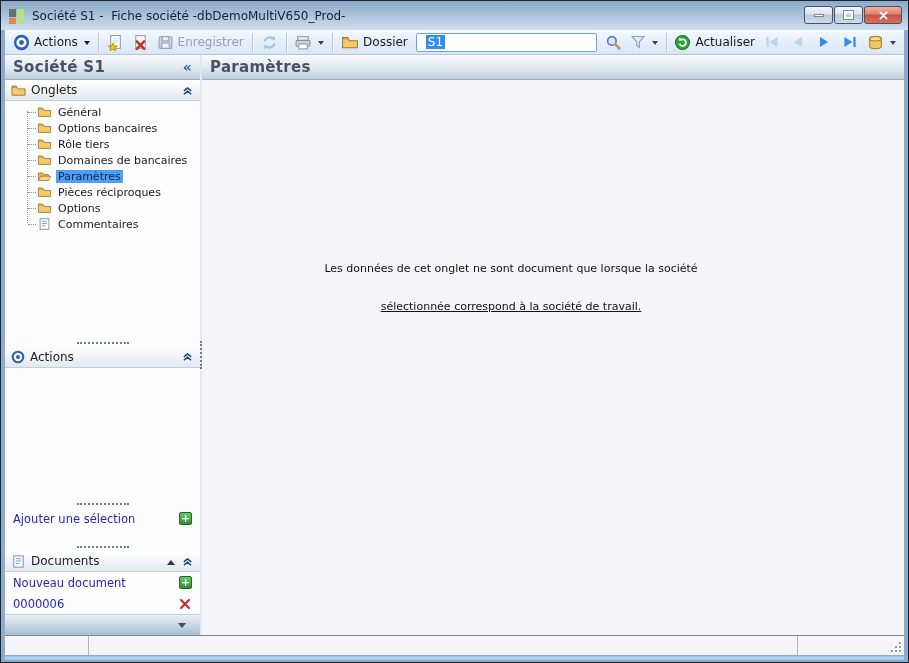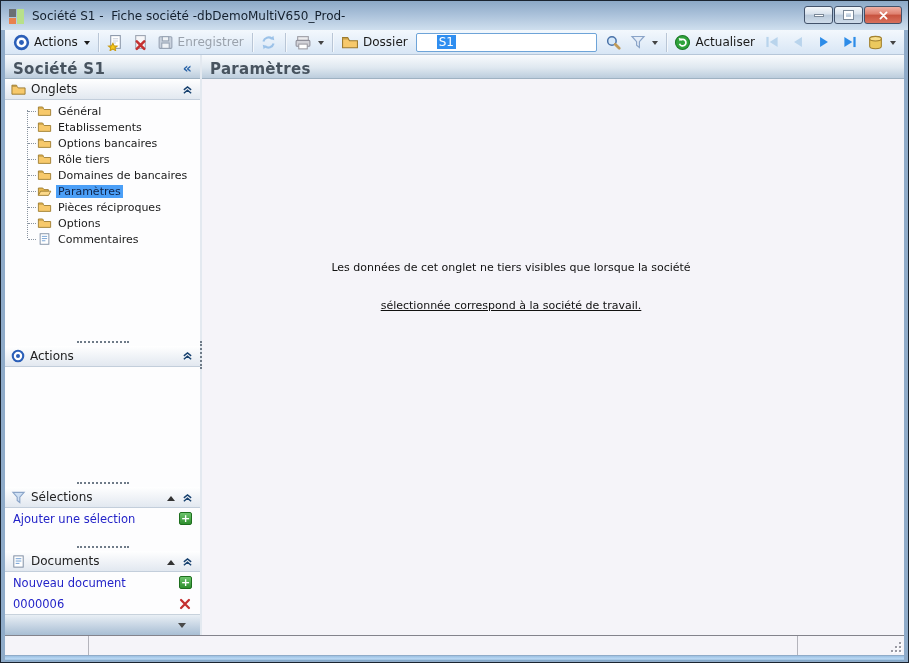--- a/index.html
+++ b/index.html
@@ -28,29 +28,29 @@
   .toolbar { height:25px; display:flex; align-items:center; padding:0 4px;
             background:linear-gradient(180deg,#f3f8fd,#dcea f8 60%,#d8e6f5);
             background:linear-gradient(180deg,#f3f8fd,#d8e6f5); border-bottom:1px solid #b6c6d8; }
   .tb-sep { width:1px; height:19px; background:#b9c6d6; margin:0 4px; box-shadow:1px 0 0 #f4f8fc; }
   .tb-btn { display:flex; align-items:center; gap:4px; padding:2px 4px; font-size:12px; color:#1a1a1a; border-radius:2px; }
   .tb-btn.disabled { color:#9aa2ac; }
   .caret { width:0; height:0; border:3px solid transparent; border-top:4px solid #1a1a1a; margin-top:4px; margin-left:2px; }
   .caret.lite { border-top-color:#444; }
   .ic { display:inline-block; vertical-align:middle; }
   .tb-input { width:232px; height:19px; background:#fff; border:1px solid #6ea4d8; border-radius:2px;
-              font-size:12px; display:flex; align-items:center; padding-left:20px; margin:0 4px; }
+              font-size:12px; display:flex; align-items:center; padding-left:9px; margin:0 4px; }
   .sel-text { background:#2f8ef0; color:#fff; padding:0 2px; font-size:12px; }
   
   .body { flex:1; display:flex; min-height:0; background:#f5f4f9; }
   .sidebar { width:195px; background:#fdfdfe; display:flex; flex-direction:column; }
   .v-divider { width:2px; background:#e3e9f0; position:relative; }
   .v-divider .vdots { position:absolute; top:286px; height:28px; left:0; border-left:2px dotted #6f7b88; }
   .main { flex:1; display:flex; flex-direction:column; min-width:0; }
-  .big-header { height:24px; display:flex; padding:5px 8px;
+  .big-header { height:24px; display:flex; align-items:center; padding:12px 8px;
             background:linear-gradient(180deg,#f9fbfd,#dfe8f0 55%,#bccddd 100%);
             border-bottom:1px solid #9fb2c2; font-size:15px; font-weight:bold; color:#47535f; letter-spacing:.3px; }
   .big-header .collapse { margin-left:auto; color:#2a64a8; font-size:14px; font-weight:bold; }
   .main-content { flex:1; background:#f5f4f9; text-align:center; padding-top:182px; padding-right:84px;
             font-size:11px; color:#111; }
   .main-content .line2 { margin-top:25px;text-decoration:underline; }
   
   .sec-header { height:21px; display:flex; align-items:center; gap:5px; padding:0 6px;
             background:linear-gradient(180deg,#ffffff,#e2e8f0); border-bottom:1px solid #c3cedb;
             font-size:12px; color:#222; }
@@ -316,27 +316,20 @@
           <svg class="ic" width="15" height="14">
               <use href="#i-folder"></use>
             </svg>
           <span class="lbl">Général</span>
         </div>
         <div class="tree-row">
           <span class="conn"></span>
           <svg class="ic" width="15" height="14">
               <use href="#i-folder"></use>
             </svg>
-          <span class="lbl">Etablissements</span>
-        </div>
-        <div class="tree-row">
-          <span class="conn"></span>
-          <svg class="ic" width="15" height="14">
-              <use href="#i-folder"></use>
-            </svg>
           <span class="lbl">Options bancaires</span>
         </div>
         <div class="tree-row">
           <span class="conn"></span>
           <svg class="ic" width="15" height="14">
               <use href="#i-folder"></use>
             </svg>
           <span class="lbl">Rôle tiers</span>
         </div>
         <div class="tree-row">
@@ -391,32 +384,20 @@
               <use href="#i-chev-dup"></use>
             </svg>
         </span>
       </div>
 
       <div class="spacer-b"></div>
       <div class="dots-row">
           <i></i>
         </div>
 
-      <div class="sec-header">
-        <svg class="ic" width="15" height="15" style="color:#cfe0f4">
-            <use href="#i-funnel"></use>
-          </svg>
-        <span>Sélections</span>
-        <span class="chevrons">
-          <span class="tri-up"></span>
-          <svg class="ic" width="13" height="13">
-              <use href="#i-chev-dup"></use>
-            </svg>
-        </span>
-      </div>
       <div class="link-row">
         <span>Ajouter une sélection</span>
         <span class="right plus-btn">+</span>
       </div>
 
       <div style="height:14px"></div>
       <div class="dots-row">
           <i></i>
         </div>
 
@@ -452,21 +433,21 @@
 
     <div class="v-divider">
       <span class="vdots"></span>
     </div>
 
     <div class="main">
       <div class="big-header">
         <span>Paramètres</span>
       </div>
       <div class="main-content">
-        <div class="line1">Les données de cet onglet ne tiers visibles que lorsque la société</div>
+        <div class="line1">Les données de cet onglet ne sont document que lorsque la société</div>
         <div class="line2">sélectionnée correspond à la société de travail.</div>
       </div>
     </div>
   </div>
 
   <div class="statusbar">
     <div class="cell1"></div>
     <div class="cell2"></div>
     <div class="cell3">
       <span class="grip">

